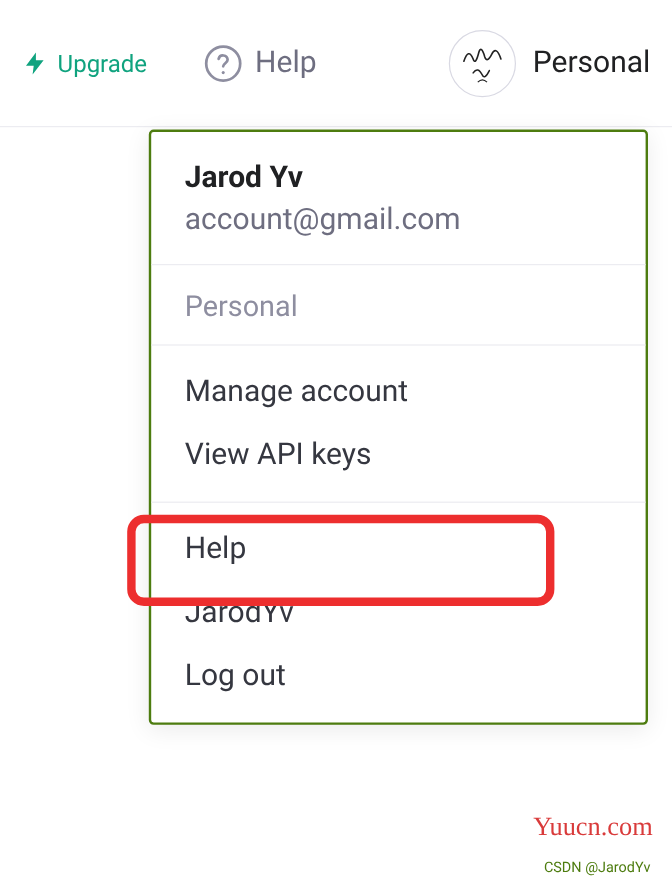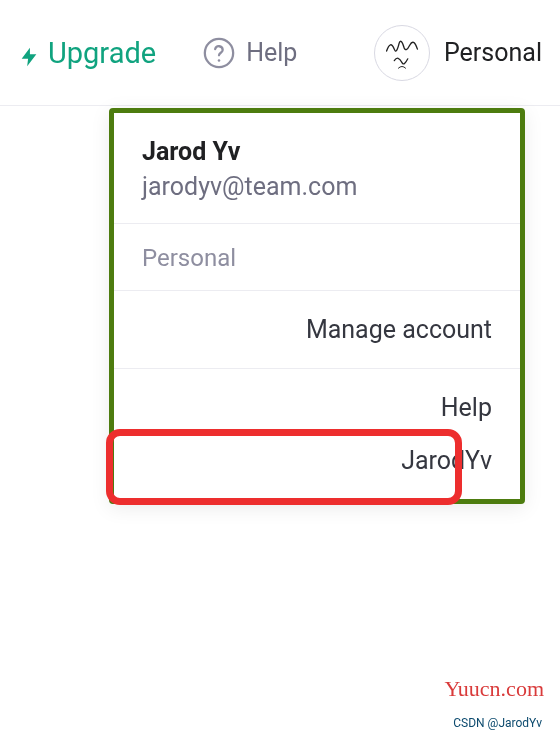--- a/index.html
+++ b/index.html
@@ -18,24 +18,24 @@
     .topbar {
       display: flex;
       align-items: center;
       height: 106px;
       padding: 0 18px;
       border-bottom: 1px solid #ececf1;
       gap: 28px;
     }
     .upgrade {
       display: flex;
-      align-items: flex-end;
+      align-items: center;
       gap: 8px;
       color: #10a37f;
-      font-size: 29px;
+      font-size: 20px;
       font-weight: 400;
       cursor: pointer;
     }
     .bolt-icon svg {
       width: 22px;
       height: 26px;
       display: block;
     }
     .help-link {
       display: flex;
@@ -71,24 +71,24 @@
       background: #fff;
       overflow: hidden;
     }
     .avatar svg {
       width: 56px;
       height: 56px;
     }
     .dropdown {
       position: absolute;
       top: 108px;
-      left: 109px;
+      left: 124px;
       width: 416px;
       background: #fff;
-      border: 5px solid #4d7c0f;
+      border: 2px solid #4d7c0f;
       border-radius: 4px;
       box-shadow: 0 4px 20px rgba(0,0,0,0.08);
     }
     .dropdown-header {
       padding: 24px 28px 22px;
       border-bottom: 1px solid #ececf1;
     }
     .dropdown-header .name {
       font-size: 25px;
       font-weight: 700;
@@ -101,21 +101,20 @@
     }
     .section-label {
       padding: 20px 28px 18px;
       font-size: 24px;
       color: #8e8ea0;
       border-bottom: 1px solid #ececf1;
     }
     .menu-group {
       padding: 12px 0;
       border-bottom: 1px solid #ececf1;
-      text-align: right;
     }
     .menu-group:last-of-type {
       border-bottom: none;
     }
     .menu-item {
       padding: 12px 28px;
       font-size: 25px;
       color: #353740;
       cursor: pointer;
       position: relative;
@@ -135,21 +134,21 @@
       bottom: 34px;
       right: 16px;
       color: #d93b3b;
       font-size: 22px;
       font-family: Georgia, serif;
     }
     .watermark-gray {
       position: absolute;
       bottom: 6px;
       right: 18px;
-      color: #0c4a6e;
+      color: #4d7c0f;
       font-size: 12px;
     }
   </style>
 </head>
 <body>
 
 <div class="topbar">
   <div class="upgrade">
     <span class="bolt-icon">
       <svg viewBox="0 0 24 24" fill="#10a37f">
@@ -179,31 +178,33 @@
         <path d="M24 44 Q28 40 32 44" stroke="#222" stroke-width="1" fill="none"></path>
       </svg>
     </span>
     <span>Personal</span>
   </div>
 </div>
 
 <div class="dropdown">
   <div class="dropdown-header">
     <div class="name">Jarod Yv</div>
-    <div class="email">jarodyv@team.com</div>
+    <div class="email">account@gmail.com</div>
   </div>
 
   <div class="section-label">Personal</div>
 
   <div class="menu-group">
     <div class="menu-item">Manage account</div>
+    <div class="menu-item">View API keys</div>
   </div>
 
   <div class="menu-group">
     <div class="menu-item">Help</div>
     <div class="menu-item">JarodYv</div>
+    <div class="menu-item">Log out</div>
   </div>
 </div>
 
 <div class="highlight-box"></div>
 
 <div class="watermark-red">Yuucn.com</div>
 <div class="watermark-gray">CSDN @JarodYv</div>
 
 </body></html>

